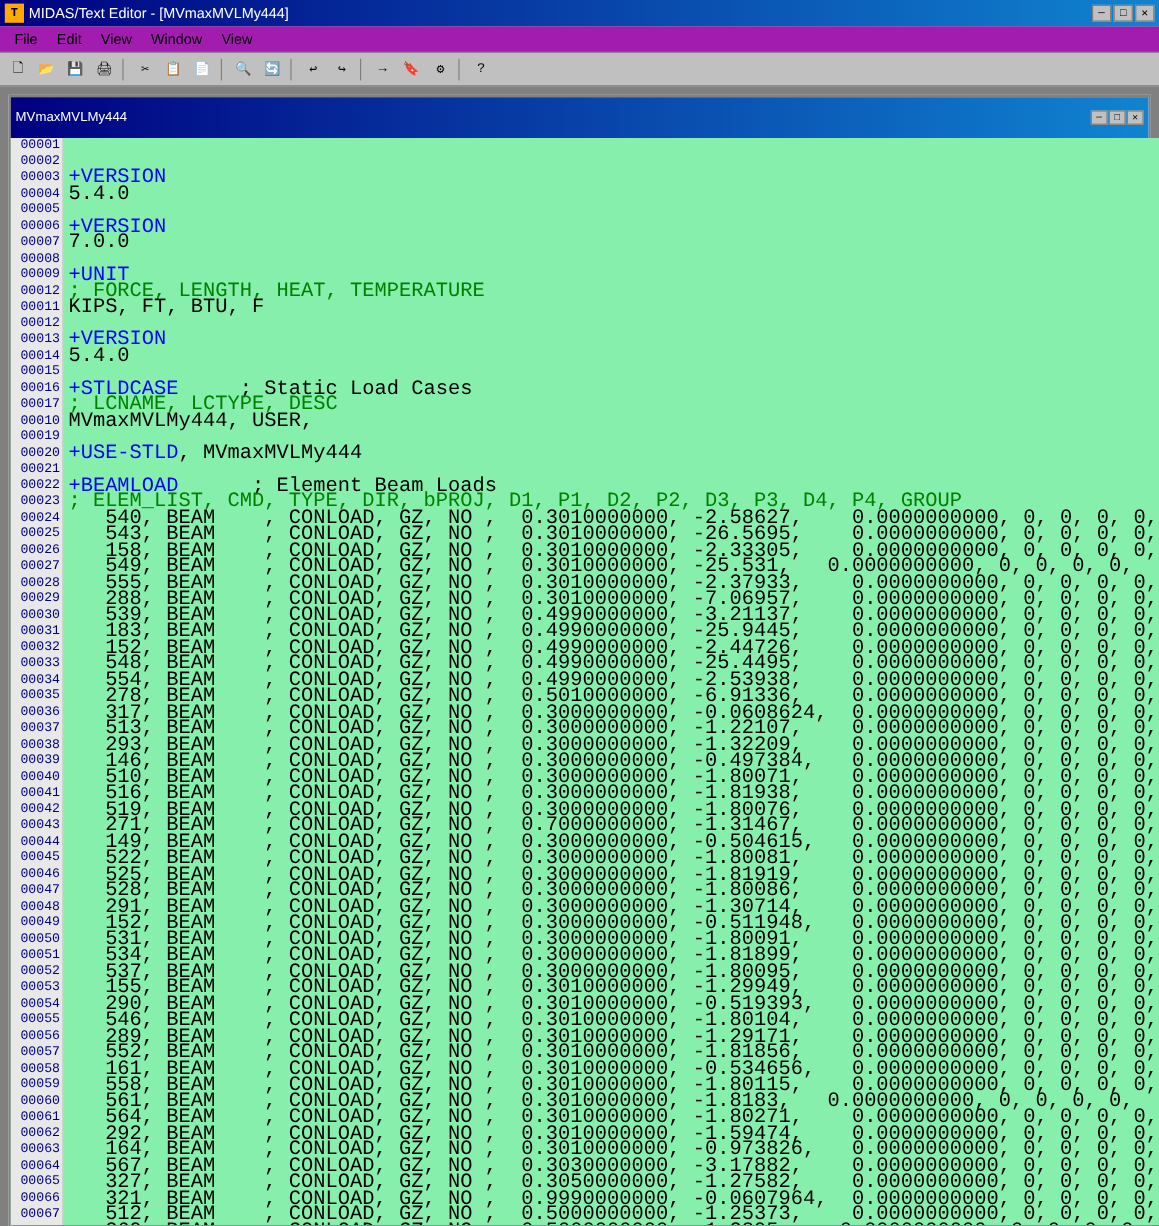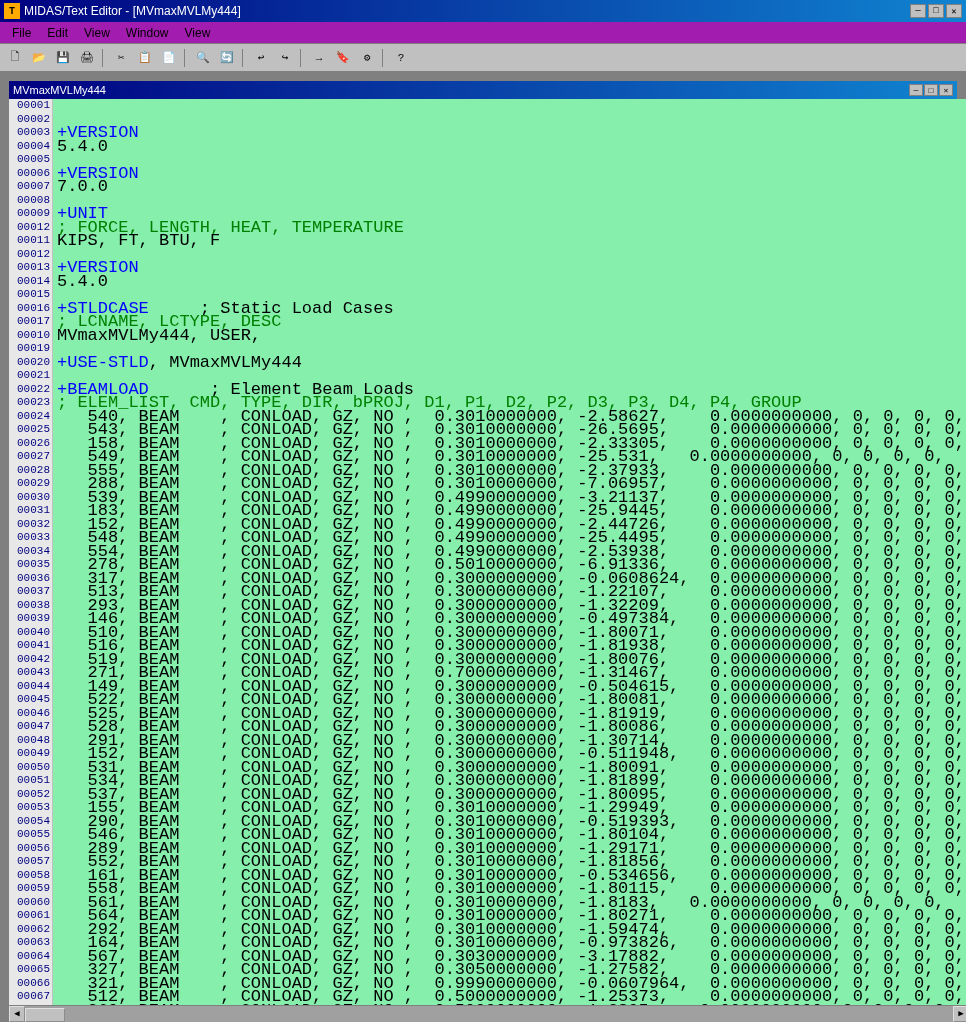--- a/index.html
+++ b/index.html
@@ -45,21 +45,21 @@
     
     #inner-window {
       background: white;
       border: 2px solid #808080;
       margin: 4px;
       position: relative;
     }
     #inner-title-bar {
       background: linear-gradient(to right, #000080, #1084d0);
       color: white;
-      height: 18px;
+      height: 34px;
       display: flex;
       align-items: center;
       justify-content: space-between;
       padding: 0 4px;
       gap: 32px;
     }
     #inner-title-text { font-family: sans-serif; font-size: 11px; }
     #inner-controls { display: flex; gap: 1px; }
     .inner-btn { width: 14px; height: 12px; background: #c0c0c0; border: 1px solid #808080; display: flex; align-items: center; justify-content: center; font-size: 8px; cursor: pointer; color: #000; }
     .tb-btn {

